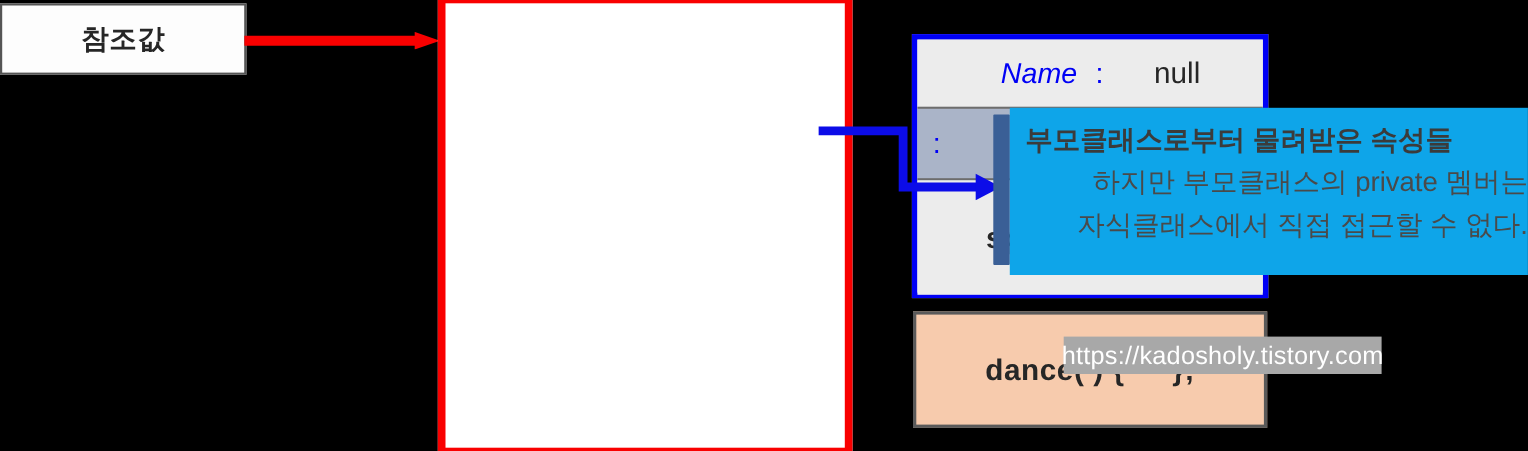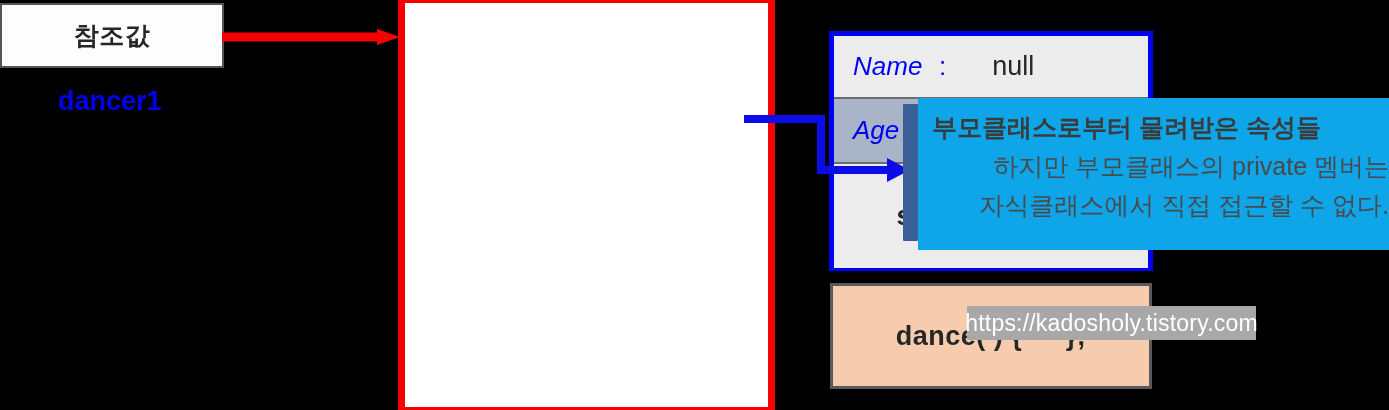--- a/index.html
+++ b/index.html
@@ -20,21 +20,21 @@
   #red-arrow{position:absolute;left:222px;top:29px;width:178px;height:16px;}
 
   
   #object-box{position:absolute;left:398px;top:-4px;width:377px;height:418px;
     background:#ffffff;border:7px solid #f90000;box-sizing:border-box;}
 
   
   #inherited-block{position:absolute;left:424px;top:28px;width:324px;height:240px;
     border:5px solid #0000f5;box-sizing:border-box;background:#ececec;}
   .row{position:relative;box-sizing:border-box;display:flex;align-items:center;}
-  #row-name{height:63px;background:#ececec;border-bottom:2px solid #6d6d6d;}
+  #row-name{height:63px;background:#ececec;border-bottom:2px solid #6d6d6d;justify-content:center;}
   #row-age{height:65px;background:#aab4c8;border-bottom:2px solid #6d6d6d;}
   #row-speak{height:104px;background:#ececec;justify-content:center;}
   .fld{font-style:italic;color:#0000f5;font-size:26px;font-weight:500;}
   .colon{color:#0000f5;font-size:26px;font-weight:500;}
   .val{color:#262626;font-size:27px;font-weight:normal;}
   #row-name .fld{margin-left:19px;width:86px;}
   #row-name .colon{margin-left:0px;}
   #row-name .val{margin-left:46px;}
   #row-age .fld{margin-left:19px;width:86px;}
   #row-age .colon{margin-left:14px;}
@@ -64,39 +64,37 @@
 </style>
 </head>
 <body>
 
 <div class="stage">
 
   <div id="ref-box">
     <span class="t">참조값</span>
   </div>
 
-  <div id="var-label">dancer1</div>
 
   <svg id="red-arrow" viewBox="0 0 178 16">
     <line x1="0" y1="8" x2="160" y2="8" stroke="#f90000" stroke-width="9"></line>
     <polygon points="155,0 178,8 155,16" fill="#f90000"></polygon>
   </svg>
 
   <div id="object-box">
 
     <div id="inherited-block">
 
       <div class="row" id="row-name">
         <span class="fld">Name</span>
         <span class="colon">:</span>
         <span class="val">null</span>
       </div>
 
       <div class="row" id="row-age">
-        <span class="fld">Age</span>
         <span class="colon">:</span>
         <span class="val">0</span>
       </div>
 
       <div class="row" id="row-speak">
         <span class="method">speak( ) {  ⋯  };</span>
       </div>
 
     </div>
 

